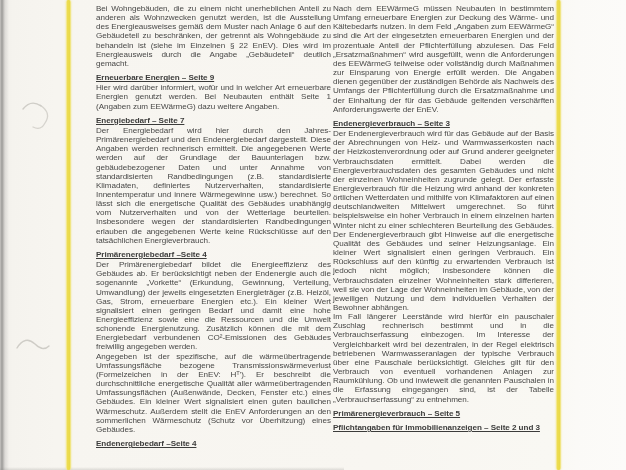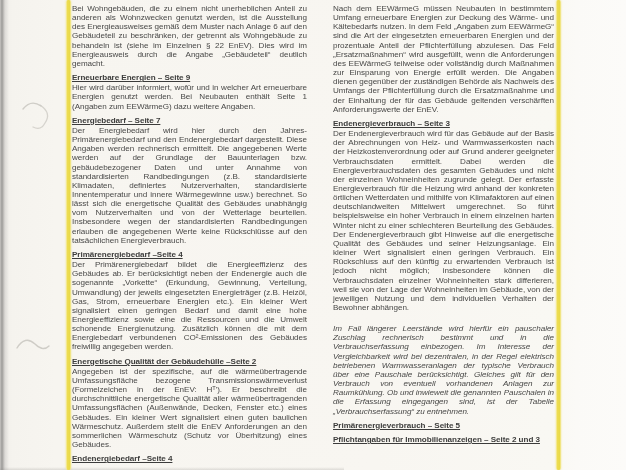--- a/index.html
+++ b/index.html
@@ -26,24 +26,24 @@
   .stripe-right{left:556px;
     background:linear-gradient(90deg,#f7efad 0%,#eddc52 30%,#eada48 70%,#f4eba2 100%);
     box-shadow:0 0 2px rgba(235,220,90,.7);}
   .margin-marks{position:absolute;inset:0;pointer-events:none;}
   
   .col{
     position:absolute;top:4px;color:#484847;
     font-size:8.1px;line-height:9.15px;letter-spacing:-0.05px;
     text-align:justify;hyphens:auto;-webkit-hyphens:auto;
   }
-  .col-left{left:72px;width:235px;}
+  .col-left{left:96px;width:235px;}
   .col-right{left:333px;width:221px;}
   .para{margin:0;}
-  .para + .para{margin-top:12px;font-style:italic;}
+  .para + .para{margin-top:0;}
   .hd{
     margin:5px 0 1px 0;font-size:8.1px;font-weight:bold;color:#3c3c3b;
     text-decoration:underline;text-underline-offset:1px;text-align:left;
   }
   .hd:first-child{margin-top:0;}
 </style>
 </head>
 <body>
 
 <div class="page">
@@ -61,21 +61,20 @@
   </svg>
 
   <div class="col col-left">
     <p class="para">Bei Wohngebäuden, die zu einem nicht unerheblichen Anteil zu anderen als Wohnzwecken genutzt werden, ist die Ausstellung des Energieausweises gemäß dem Muster nach Anlage 6 auf den Gebäudeteil zu beschränken, der getrennt als Wohngebäude zu behandeln ist (siehe im Einzelnen § 22 EnEV). Dies wird im Energieausweis durch die Angabe „Gebäudeteil“ deutlich gemacht.</p>
     <h3 class="hd">Erneuerbare Energien – Seite 9</h3>
     <p class="para">Hier wird darüber informiert, wofür und in welcher Art erneuerbare Energien genutzt werden. Bei Neubauten enthält Seite 1 (Angaben zum EEWärmeG) dazu weitere Angaben.</p>
     <h3 class="hd">Energiebedarf – Seite 7</h3>
     <p class="para">Der Energiebedarf wird hier durch den Jahres-Primärenergiebedarf und den Endenergiebedarf dargestellt. Diese Angaben werden rechnerisch ermittelt. Die angegebenen Werte werden auf der Grundlage der Bauunterlagen bzw. gebäudebezogener Daten und unter Annahme von standardisierten Randbedingungen (z.B. standardisierte Klimadaten, definiertes Nutzerverhalten, standardisierte Innentemperatur und innere Wärmegewinne usw.) berechnet. So lässt sich die energetische Qualität des Gebäudes unabhängig vom Nutzerverhalten und von der Wetterlage beurteilen. Insbesondere wegen der standardisierten Randbedingungen erlauben die angegebenen Werte keine Rückschlüsse auf den tatsächlichen Energieverbrauch.</p>
     <h3 class="hd">Primärenergiebedarf –Seite 4</h3>
     <p class="para">Der Primärenergiebedarf bildet die Energieeffizienz des Gebäudes ab. Er berücksichtigt neben der Endenergie auch die sogenannte „Vorkette“ (Erkundung, Gewinnung, Verteilung, Umwandlung) der jeweils eingesetzten Energieträger (z.B. Heizöl, Gas, Strom, erneuerbare Energien etc.). Ein kleiner Wert signalisiert einen geringen Bedarf und damit eine hohe Energieeffizienz sowie eine die Ressourcen und die Umwelt schonende Energienutzung. Zusätzlich können die mit dem Energiebedarf verbundenen CO²-Emissionen des Gebäudes freiwillig angegeben werden.</p>
-    <h3 class="hd">Energetische Qualität der Gebäudehülle –Seite 2</h3>
     <p class="para">Angegeben ist der spezifische, auf die wärmeübertragende Umfassungsfläche bezogene Transmissionswärmeverlust (Formelzeichen in der EnEV: Hᵀ'). Er beschreibt die durchschnittliche energetische Qualität aller wärmeübertragenden Umfassungsflächen (Außenwände, Decken, Fenster etc.) eines Gebäudes. Ein kleiner Wert signalisiert einen guten baulichen Wärmeschutz. Außerdem stellt die EnEV Anforderungen an den sommerlichen Wärmeschutz (Schutz vor Überhitzung) eines Gebäudes.</p>
     <h3 class="hd">Endenergiebedarf –Seite 4</h3>
   </div>
 
   <div class="col col-right">
     <p class="para">Nach dem EEWärmeG müssen Neubauten in bestimmtem Umfang erneuerbare Energien zur Deckung des Wärme- und Kältebedarfs nutzen. In dem Feld „Angaben zum EEWärmeG“ sind die Art der eingesetzten erneuerbaren Energien und der prozentuale Anteil der Pflichterfüllung abzulesen. Das Feld „Ersatzmaßnahmen“ wird ausgefüllt, wenn die Anforderungen des EEWärmeG teilweise oder vollständig durch Maßnahmen zur Einsparung von Energie erfüllt werden. Die Angaben dienen gegenüber der zuständigen Behörde als Nachweis des Umfangs der Pflichterfüllung durch die Ersatzmaßnahme und der Einhaltung der für das Gebäude geltenden verschärften Anforderungswerte der EnEV.</p>
     <h3 class="hd">Endenergieverbrauch – Seite 3</h3>
     <p class="para">Der Endenergieverbrauch wird für das Gebäude auf der Basis der Abrechnungen von Heiz- und Warmwasserkosten nach der Heizkostenverordnung oder auf Grund anderer geeigneter Verbrauchsdaten ermittelt. Dabei werden die Energieverbrauchsdaten des gesamten Gebäudes und nicht der einzelnen Wohneinheiten zugrunde gelegt. Der erfasste Energieverbrauch für die Heizung wird anhand der konkreten örtlichen Wetterdaten und mithilfe von Klimafaktoren auf einen deutschlandweiten Mittelwert umgerechnet. So führt beispielsweise ein hoher Verbrauch in einem einzelnen harten Winter nicht zu einer schlechteren Beurteilung des Gebäudes. Der Endenergieverbrauch gibt Hinweise auf die energetische Qualität des Gebäudes und seiner Heizungsanlage. Ein kleiner Wert signalisiert einen geringen Verbrauch. Ein Rückschluss auf den künftig zu erwartenden Verbrauch ist jedoch nicht möglich; insbesondere können die Verbrauchsdaten einzelner Wohneinheiten stark differieren, weil sie von der Lage der Wohneinheiten im Gebäude, von der jeweiligen Nutzung und dem individuellen Verhalten der Bewohner abhängen.</p>
     <p class="para">Im Fall längerer Leerstände wird hierfür ein pauschaler Zuschlag rechnerisch bestimmt und in die Verbrauchserfassung einbezogen. Im Interesse der Vergleichbarkeit wird bei dezentralen, in der Regel elektrisch betriebenen Warmwasseranlagen der typische Verbrauch über eine Pauschale berücksichtigt. Gleiches gilt für den Verbrauch von eventuell vorhandenen Anlagen zur Raumkühlung. Ob und inwieweit die genannten Pauschalen in die Erfassung eingegangen sind, ist der Tabelle „Verbrauchserfassung“ zu entnehmen.</p>
     <h3 class="hd">Primärenergieverbrauch – Seite 5</h3>

